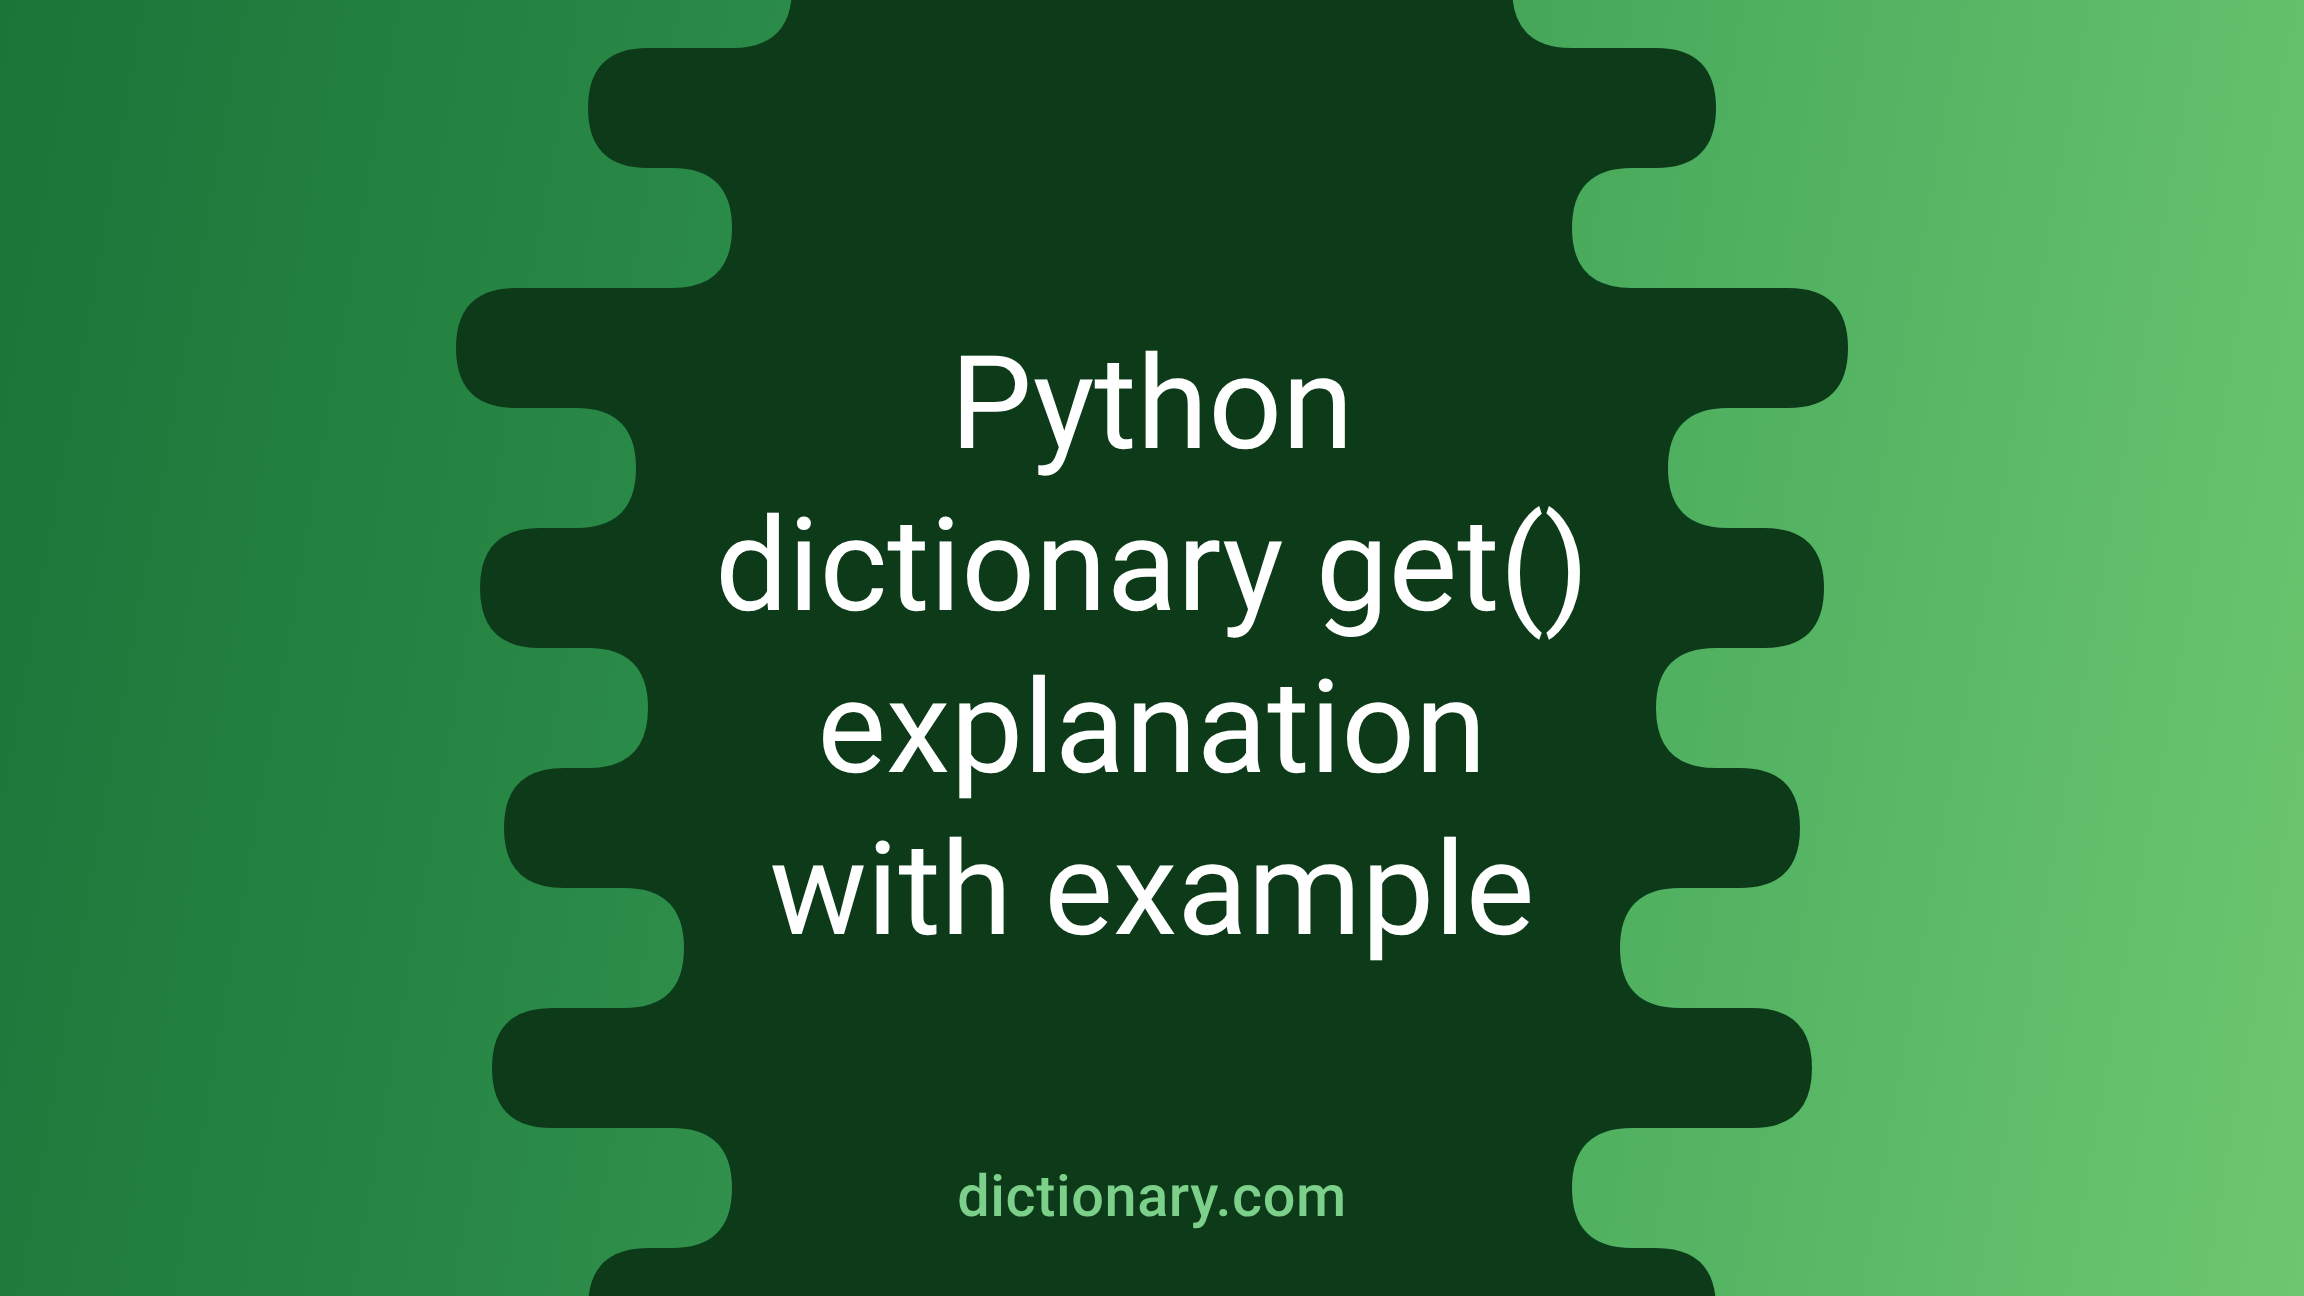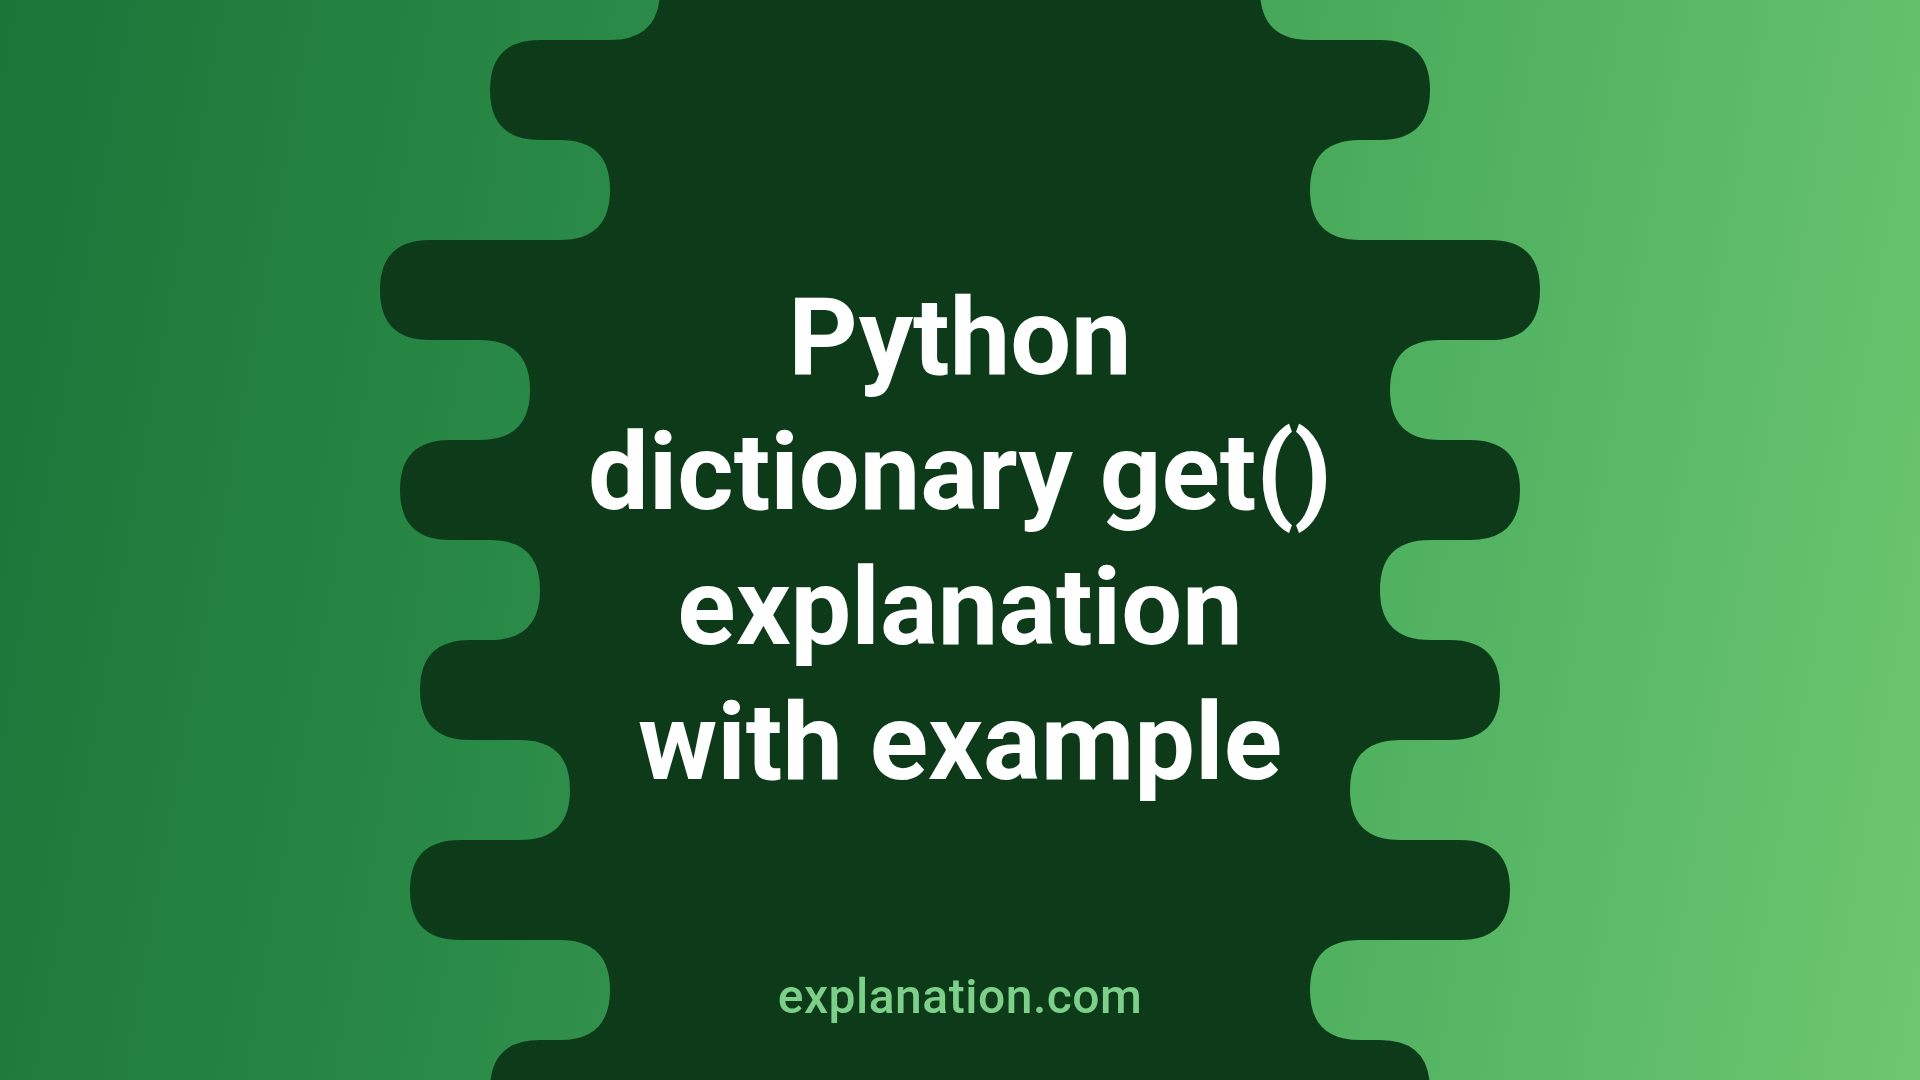--- a/index.html
+++ b/index.html
@@ -34,21 +34,21 @@
       left: 50%;
       transform: translateX(-50%);
     }
     .title {
       position: absolute;
       top: 270px;
       left: 50%;
       transform: translateX(-50%);
       color: #ffffff;
       font-size: 108px;
-      font-weight: 700;
+      font-weight: 400;
       text-align: center;
       line-height: 1.25;
       white-space: pre-line;
     }
     .footer-text {
       position: absolute;
       bottom: 55px;
       left: 50%;
       transform: translateX(-50%);
       color: #7dd08a;
@@ -140,13 +140,13 @@
       Z
     "></path>
   </svg>
 </div>
 
 <h1 class="title">Python
 dictionary get()
 explanation
 with example</h1>
 
-<div class="footer-text">explanation.com</div>
+<div class="footer-text">dictionary.com</div>
 
 </body></html>

